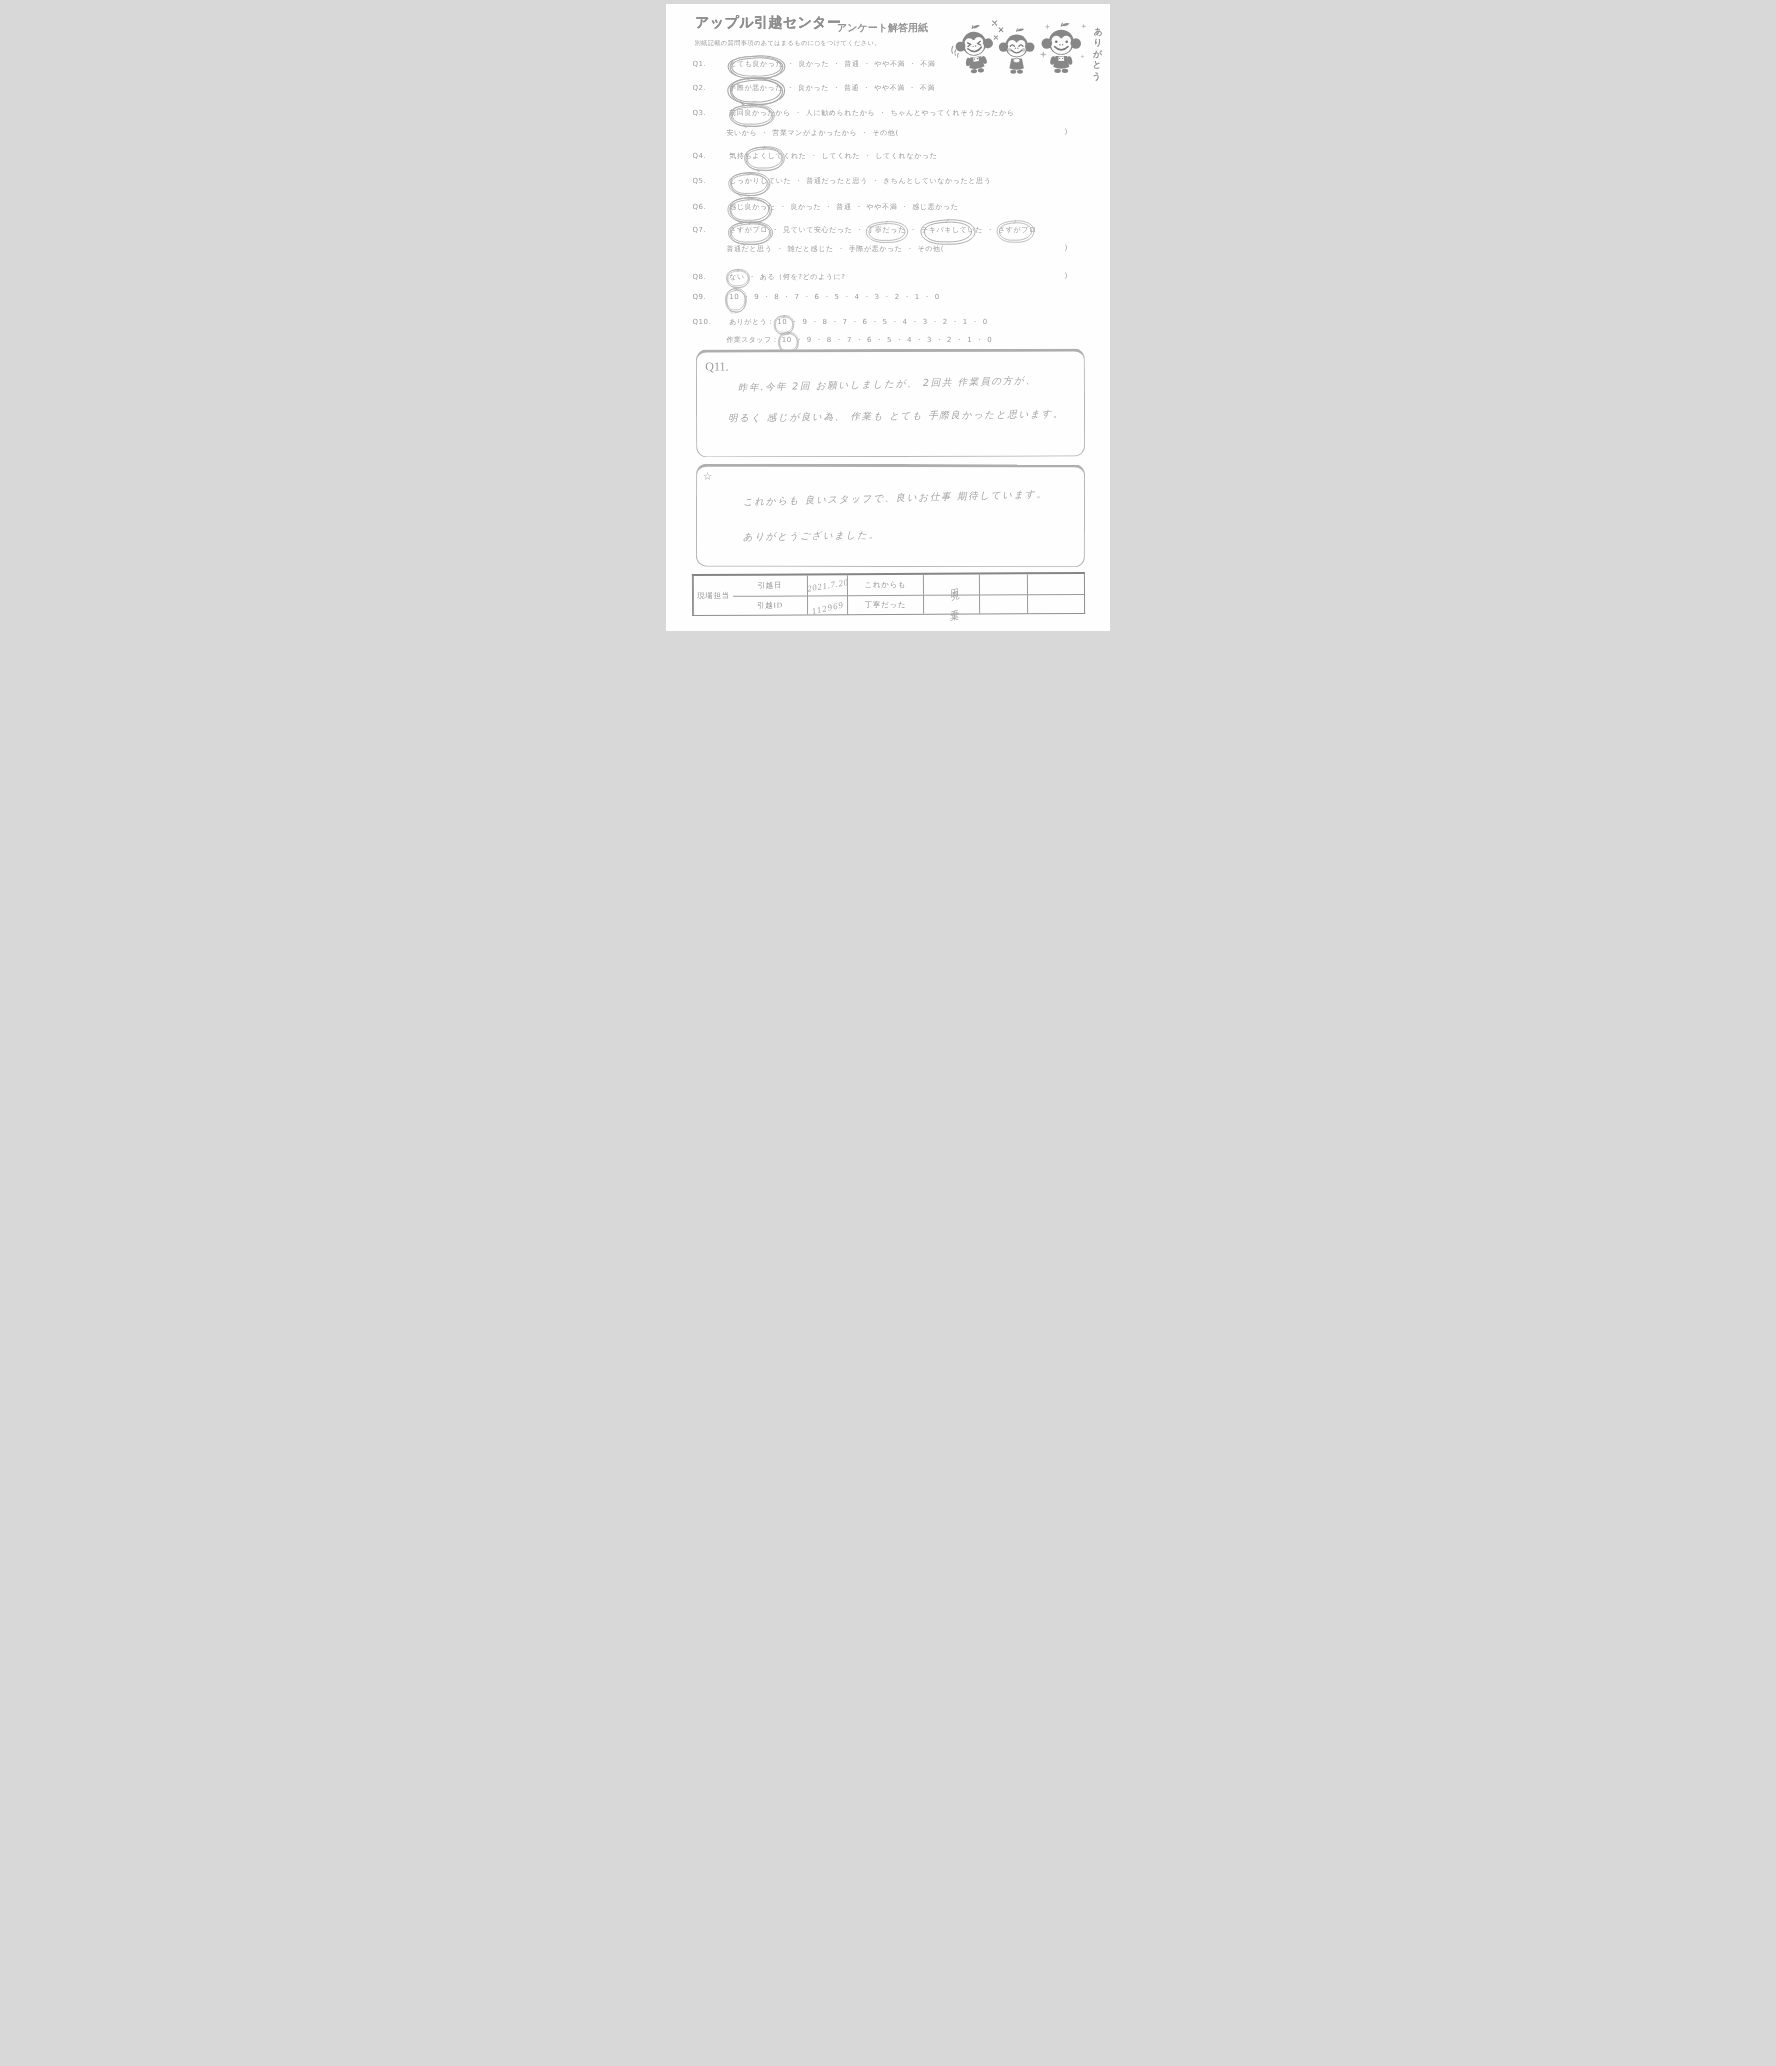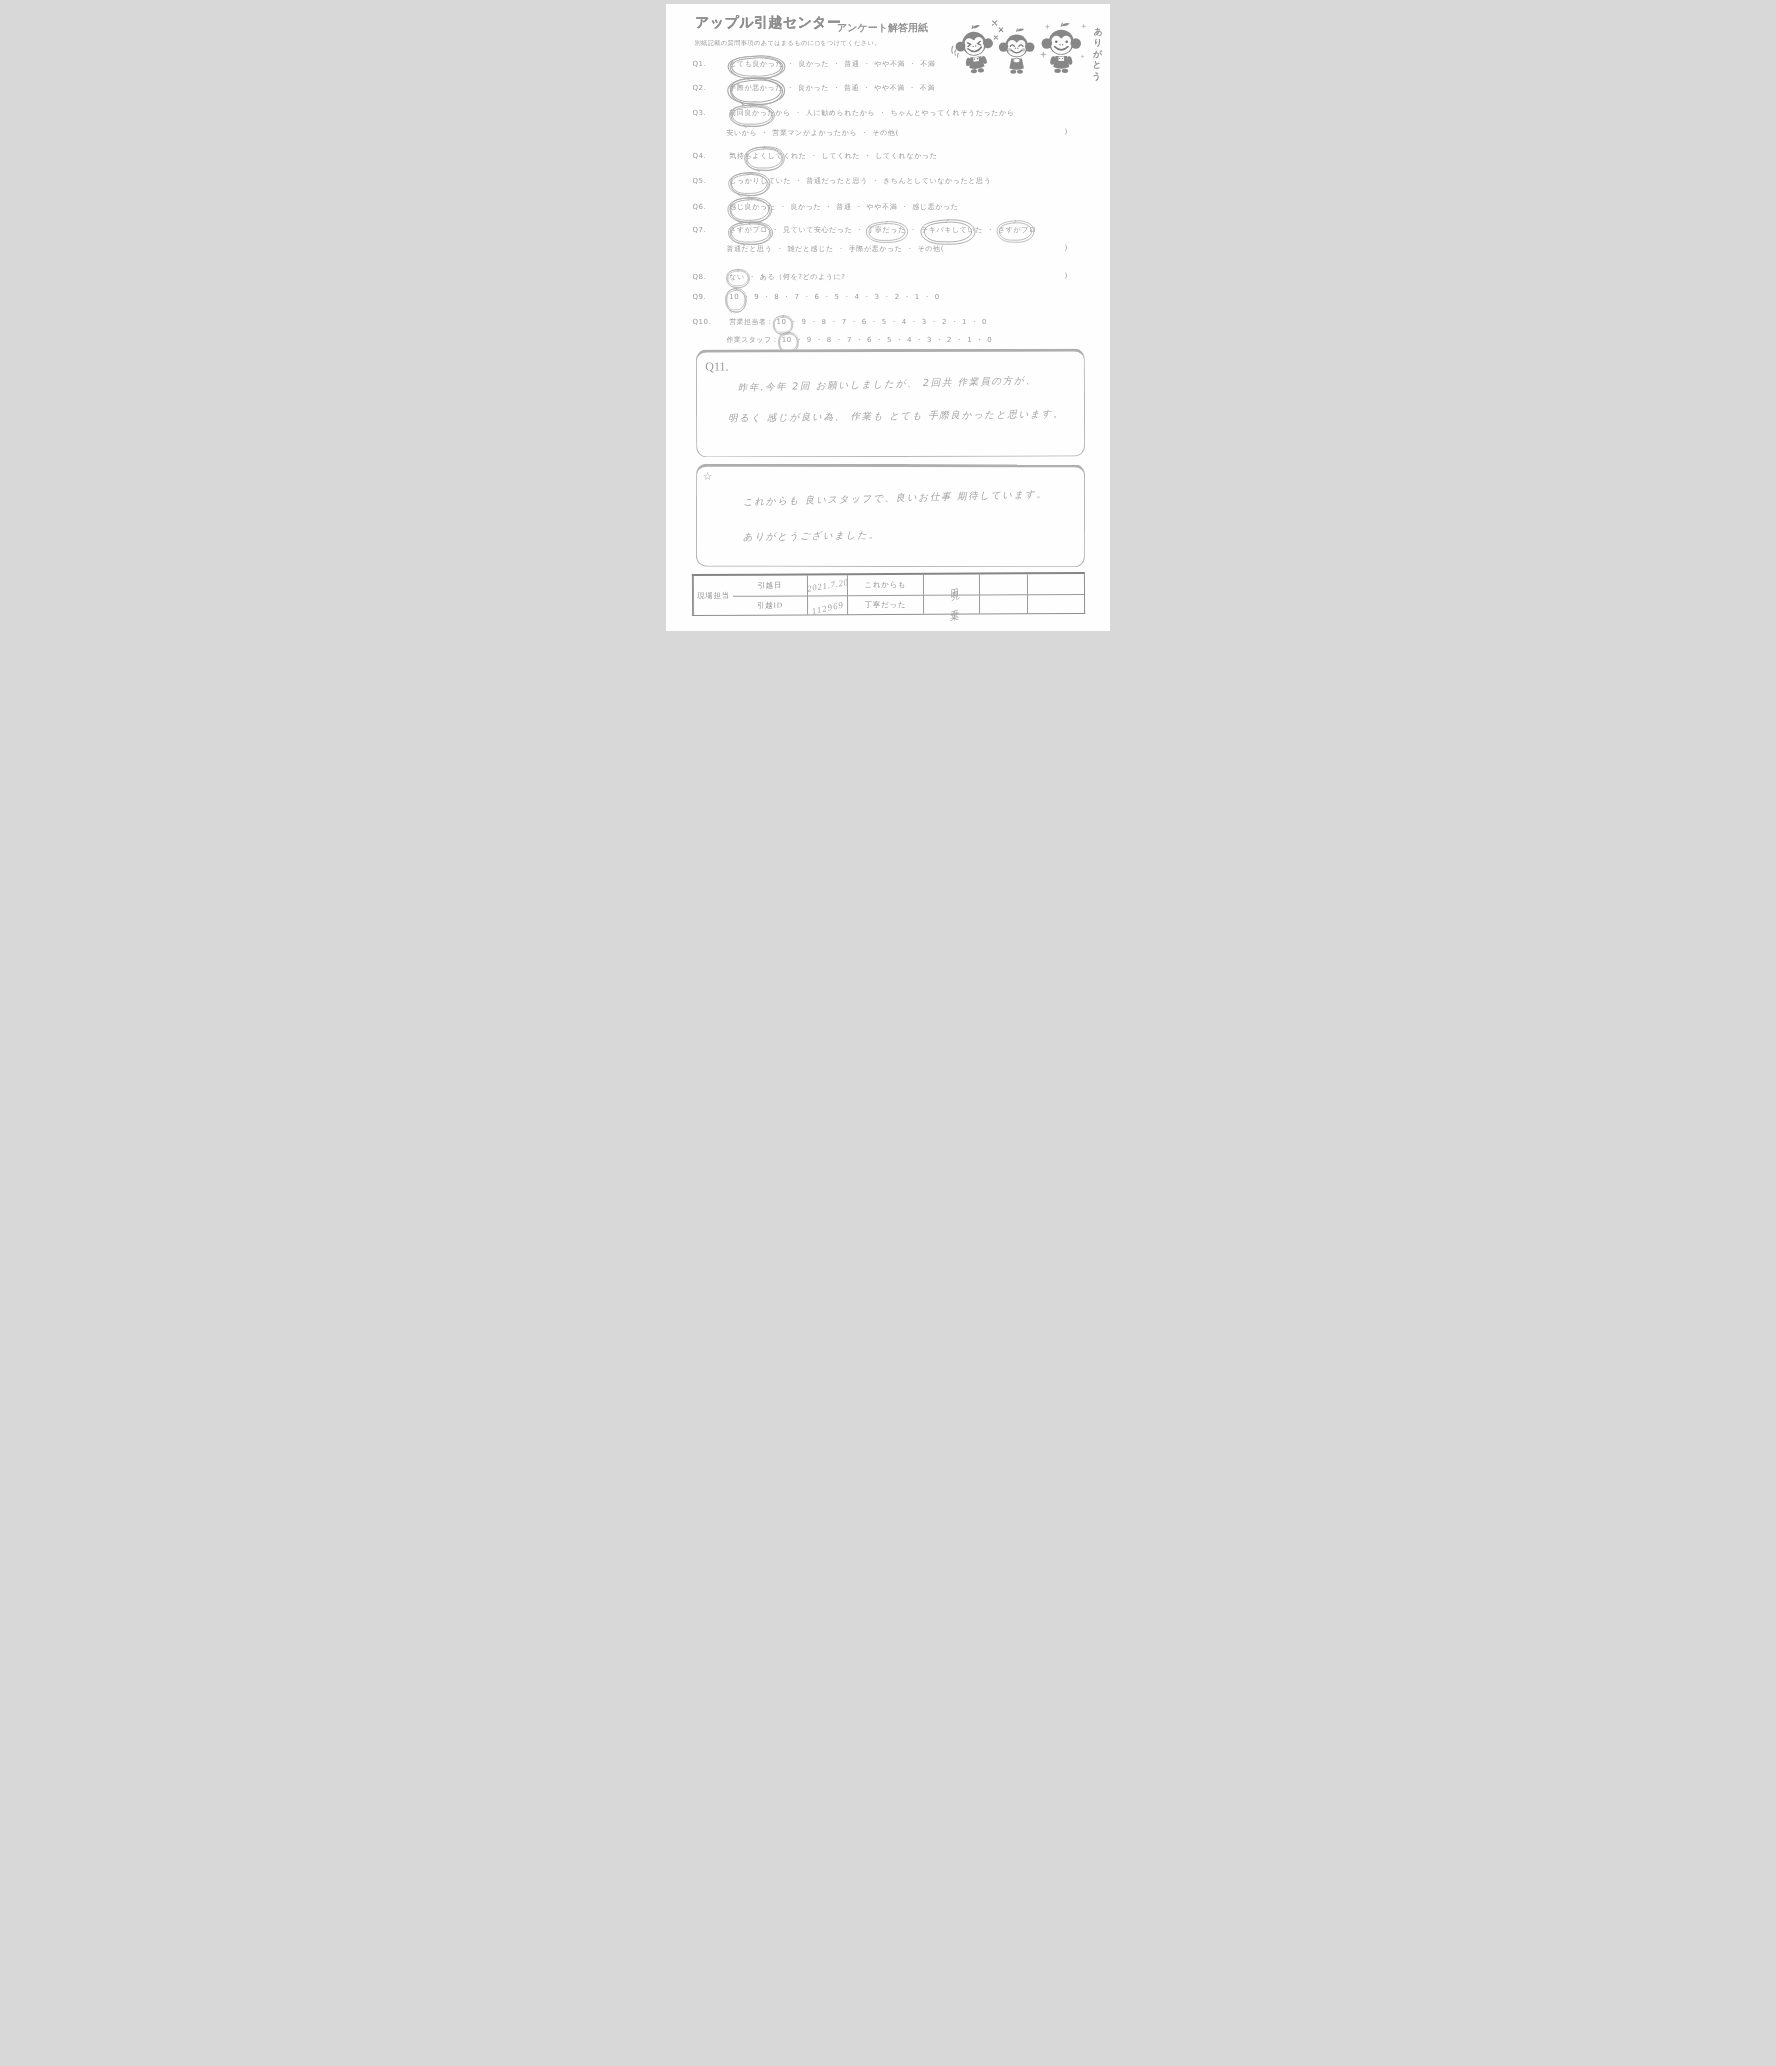--- a/index.html
+++ b/index.html
@@ -244,21 +244,21 @@
 
   <div class="qrow" style="top:288px">
     <span class="qlabel">Q9.</span>
     <span class="opt"><svg class="cmark" style="left:-5.4px;top:-6.2px;width:24px;height:26.4px" viewBox="0 0 58 64" width="24" height="26.4">
           <use href="#circC"></use>
         </svg><span>10</span></span><span class="sep">・</span><span class="opt"><span>9</span></span><span class="sep">・</span><span class="opt"><span>8</span></span><span class="sep">・</span><span class="opt"><span>7</span></span><span class="sep">・</span><span class="opt"><span>6</span></span><span class="sep">・</span><span class="opt"><span>5</span></span><span class="sep">・</span><span class="opt"><span>4</span></span><span class="sep">・</span><span class="opt"><span>3</span></span><span class="sep">・</span><span class="opt"><span>2</span></span><span class="sep">・</span><span class="opt"><span>1</span></span><span class="sep">・</span><span class="opt"><span>0</span></span>
   </div>
 
   <div class="qrow" style="top:313px">
     <span class="qlabel">Q10.</span>
-    <span class="prefix">営業担当者：</span>
+    <span class="prefix">ありがとう：</span>
     <span class="opt"><svg class="cmark" style="left:-4.5px;top:-4.5px;width:22px;height:21.5px" viewBox="0 0 54 52" width="22" height="21.5">
           <use href="#circB"></use>
         </svg><span>10</span></span><span class="sep">・</span><span class="opt"><span>9</span></span><span class="sep">・</span><span class="opt"><span>8</span></span><span class="sep">・</span><span class="opt"><span>7</span></span><span class="sep">・</span><span class="opt"><span>6</span></span><span class="sep">・</span><span class="opt"><span>5</span></span><span class="sep">・</span><span class="opt"><span>4</span></span><span class="sep">・</span><span class="opt"><span>3</span></span><span class="sep">・</span><span class="opt"><span>2</span></span><span class="sep">・</span><span class="opt"><span>1</span></span><span class="sep">・</span><span class="opt"><span>0</span></span>
   </div>
 
   <div class="qrow cont" style="top:331px">
     <span class="prefix">作業スタッフ：</span>
     <span class="opt"><svg class="cmark" style="left:-4.5px;top:-5.4px;width:23px;height:23px" viewBox="0 0 56 56" width="23" height="23">
           <use href="#circC"></use>
         </svg><span>10</span></span><span class="sep">・</span><span class="opt"><span>9</span></span><span class="sep">・</span><span class="opt"><span>8</span></span><span class="sep">・</span><span class="opt"><span>7</span></span><span class="sep">・</span><span class="opt"><span>6</span></span><span class="sep">・</span><span class="opt"><span>5</span></span><span class="sep">・</span><span class="opt"><span>4</span></span><span class="sep">・</span><span class="opt"><span>3</span></span><span class="sep">・</span><span class="opt"><span>2</span></span><span class="sep">・</span><span class="opt"><span>1</span></span><span class="sep">・</span><span class="opt"><span>0</span></span>

